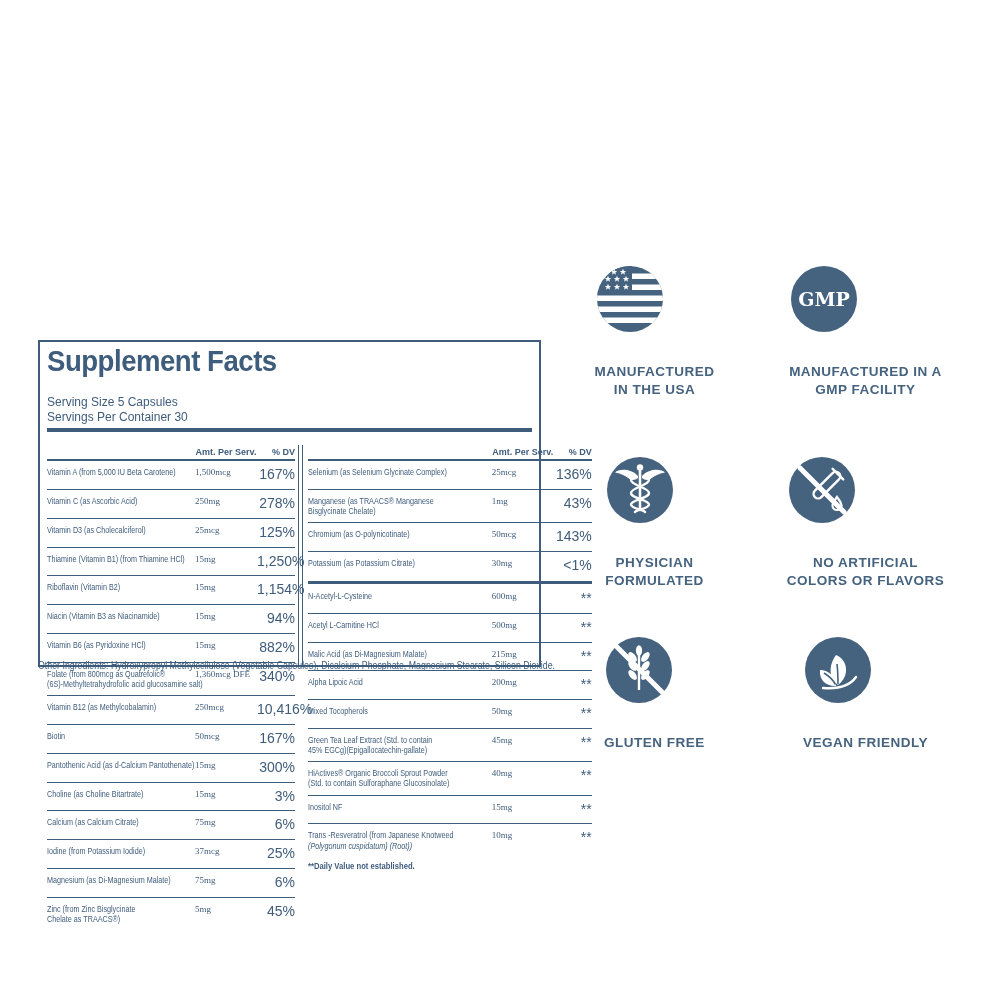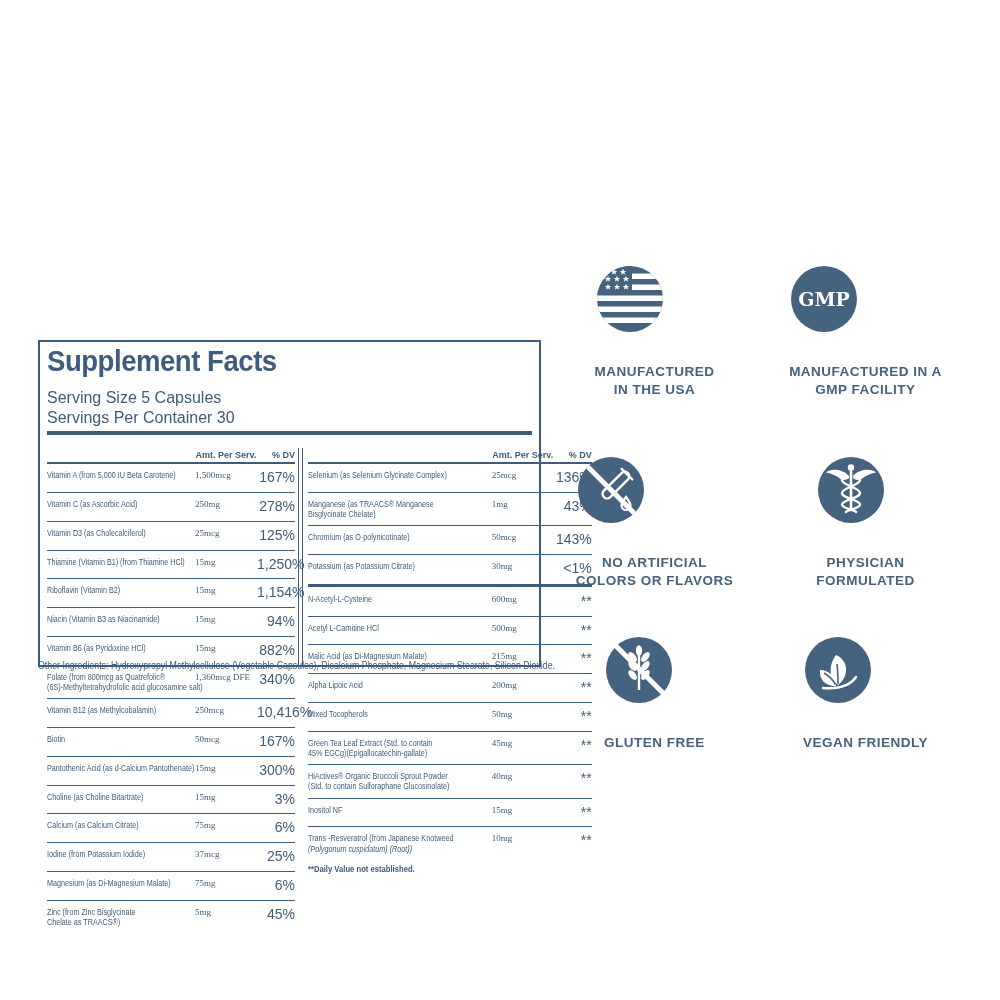--- a/index.html
+++ b/index.html
@@ -9,21 +9,21 @@
   html,body{margin:0;padding:0;background:#fff;}
   .canvas{position:relative;width:1000px;height:1000px;background:#fff;overflow:hidden;
           font-family:"Liberation Sans",sans-serif;color:var(--tblue);}
 
   
   .panel{position:absolute;left:38px;top:340px;width:503px;height:327px;
          border:2px solid var(--tblue);box-sizing:border-box;
          padding:3px 7px 0 7px;display:flex;flex-direction:column;}
   .sf-title{font-weight:bold;font-size:29px;line-height:1.05;letter-spacing:-0.5px;
             transform:scaleX(0.95);transform-origin:0 50%;white-space:nowrap;margin-top:1px;}
-  .serving{font-size:16px;line-height:1.24;margin-top:12px;}
+  .serving{font-size:12px;line-height:1.24;margin-top:19px;}
   .fullbar{height:4px;background:var(--tblue);margin-top:3px;flex:none;}
   .cols{flex:1;display:flex;align-items:stretch;min-height:0;margin-top:13px;}
   .col{display:flex;flex-direction:column;}
   .col-left{width:252px;flex:none;border-right:1.5px solid var(--tblue);padding-right:3px;box-sizing:border-box;}
   .col-right{flex:1;border-left:1.5px solid var(--tblue);margin-left:3px;padding-left:5px;}
   .hdr{display:flex;font-weight:bold;font-size:9px;border-bottom:2px solid var(--tblue);
        padding:2px 0 2px;align-items:flex-end;}
   .hdr .sp{flex:1;}
   .hdr .h-amt{width:62px;flex:none;text-align:center;white-space:nowrap;}
   .hdr .h-dv{width:38px;flex:none;text-align:right;white-space:nowrap;}
@@ -343,49 +343,49 @@
       <div class="blabel">
         <div>MANUFACTURED IN A</div>
         <div>GMP FACILITY</div>
       </div>
     </div>
 
     <div class="badge">
       <div class="bicon">
         <svg width="70" height="70" viewBox="0 0 70 70">
           <circle cx="35" cy="35" r="33" fill="#45627f"></circle>
+          <circle cx="35" cy="12.5" r="3.2" fill="#fff"></circle>
+          <path d="M33,21 C26,13.5 14,13.5 10,17.5 C16,18.5 20.5,20.8 24.5,24 C27.5,26.2 31,24.5 33,23 Z" fill="#fff"></path>
+          <path d="M37,21 C44,13.5 56,13.5 60,17.5 C54,18.5 49.5,20.8 45.5,24 C42.5,26.2 39,24.5 37,23 Z" fill="#fff"></path>
+          <rect x="33.7" y="15" width="2.6" height="41" rx="1.3" fill="#fff"></rect>
+          <path d="M26,25 C26,30.5 44,32.5 44,38 C44,43.5 26,44.5 26,49.5 C26,53.5 38,54.5 40,57" fill="none" stroke="#fff" stroke-width="2.4" stroke-linecap="round"></path>
+          <path d="M44,25 C44,30.5 26,32.5 26,38 C26,43.5 44,44.5 44,49.5 C44,53.5 32,54.5 30,57" fill="none" stroke="#fff" stroke-width="2.4" stroke-linecap="round"></path>
+        </svg>
+      </div>
+      <div class="blabel">
+        <div>PHYSICIAN</div>
+        <div>FORMULATED</div>
+      </div>
+    </div>
+
+    <div class="badge">
+      <div class="bicon">
+        <svg width="70" height="70" viewBox="0 0 70 70">
+          <circle cx="35" cy="35" r="33" fill="#45627f"></circle>
           <line x1="13" y1="13" x2="57" y2="57" stroke="#fff" stroke-width="5" stroke-linecap="round"></line>
           <g transform="rotate(45 35 35)">
             <rect x="30.5" y="11" width="9" height="34" rx="4.5" fill="none" stroke="#fff" stroke-width="2.4"></rect>
             <line x1="27.5" y1="12.5" x2="42.5" y2="12.5" stroke="#fff" stroke-width="2.4" stroke-linecap="round"></line>
           </g>
           <path d="M50,42 C52.5,45.5 54.5,48 54.5,50.5 A4.2,4.2 0 1 1 45.5,50.5 C45.5,48 47.5,45.5 50,42 Z" fill="none" stroke="#fff" stroke-width="2.2"></path>
         </svg>
       </div>
       <div class="blabel">
         <div>NO ARTIFICIAL</div>
         <div>COLORS OR FLAVORS</div>
-      </div>
-    </div>
-
-    <div class="badge">
-      <div class="bicon">
-        <svg width="70" height="70" viewBox="0 0 70 70">
-          <circle cx="35" cy="35" r="33" fill="#45627f"></circle>
-          <circle cx="35" cy="12.5" r="3.2" fill="#fff"></circle>
-          <path d="M33,21 C26,13.5 14,13.5 10,17.5 C16,18.5 20.5,20.8 24.5,24 C27.5,26.2 31,24.5 33,23 Z" fill="#fff"></path>
-          <path d="M37,21 C44,13.5 56,13.5 60,17.5 C54,18.5 49.5,20.8 45.5,24 C42.5,26.2 39,24.5 37,23 Z" fill="#fff"></path>
-          <rect x="33.7" y="15" width="2.6" height="41" rx="1.3" fill="#fff"></rect>
-          <path d="M26,25 C26,30.5 44,32.5 44,38 C44,43.5 26,44.5 26,49.5 C26,53.5 38,54.5 40,57" fill="none" stroke="#fff" stroke-width="2.4" stroke-linecap="round"></path>
-          <path d="M44,25 C44,30.5 26,32.5 26,38 C26,43.5 44,44.5 44,49.5 C44,53.5 32,54.5 30,57" fill="none" stroke="#fff" stroke-width="2.4" stroke-linecap="round"></path>
-        </svg>
-      </div>
-      <div class="blabel">
-        <div>PHYSICIAN</div>
-        <div>FORMULATED</div>
       </div>
     </div>
 
     <div class="badge">
       <div class="bicon">
         <svg width="70" height="70" viewBox="0 0 70 70">
           <circle cx="35" cy="35" r="33" fill="#45627f"></circle>
           <line x1="35" y1="18" x2="35" y2="55" stroke="#fff" stroke-width="2.4"></line>
           <ellipse cx="35" cy="15.5" rx="3.1" ry="5.3" fill="#fff"></ellipse>
           <g fill="#fff">

